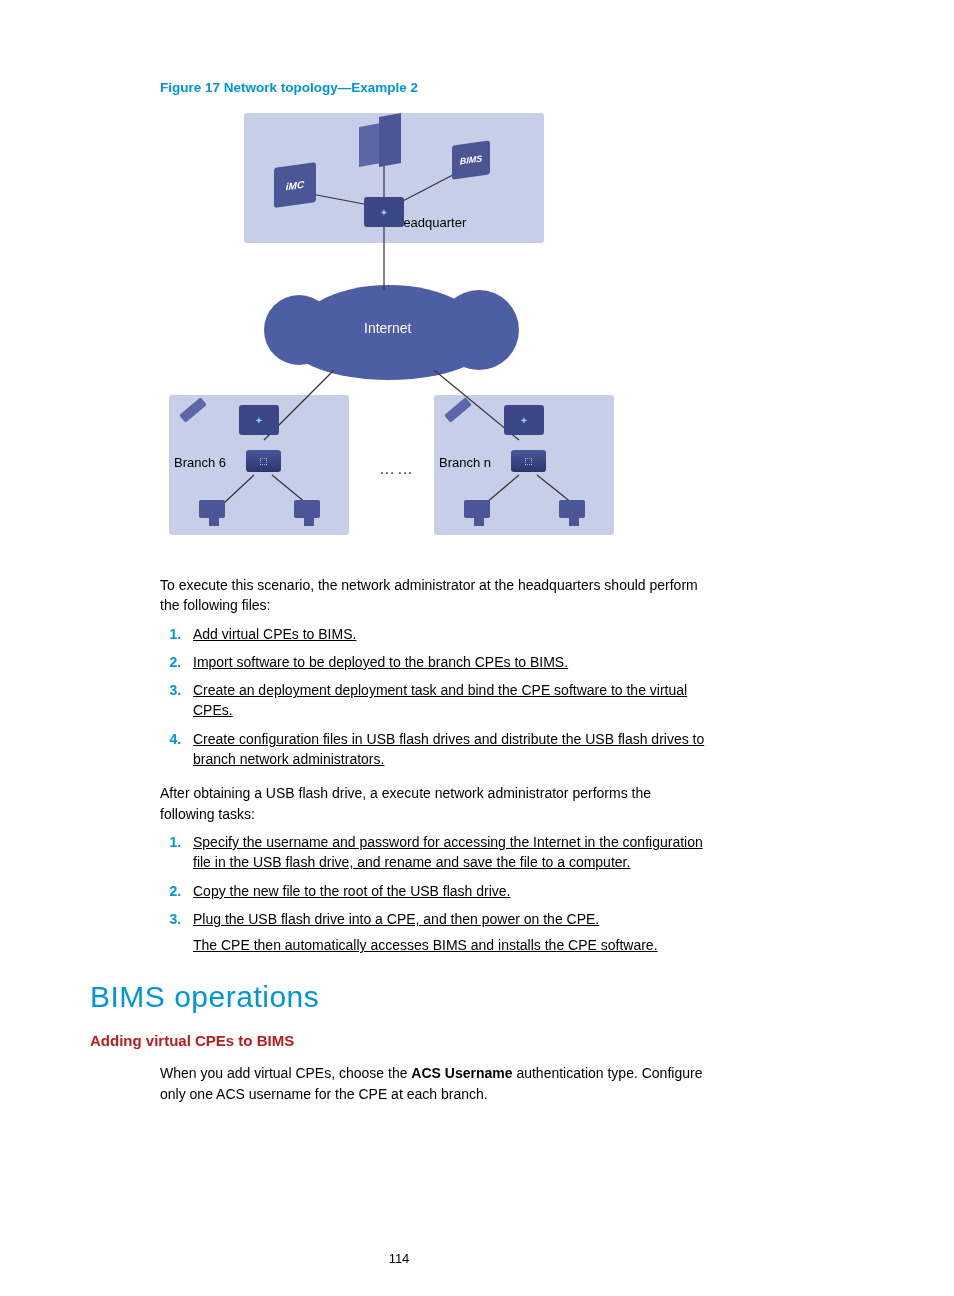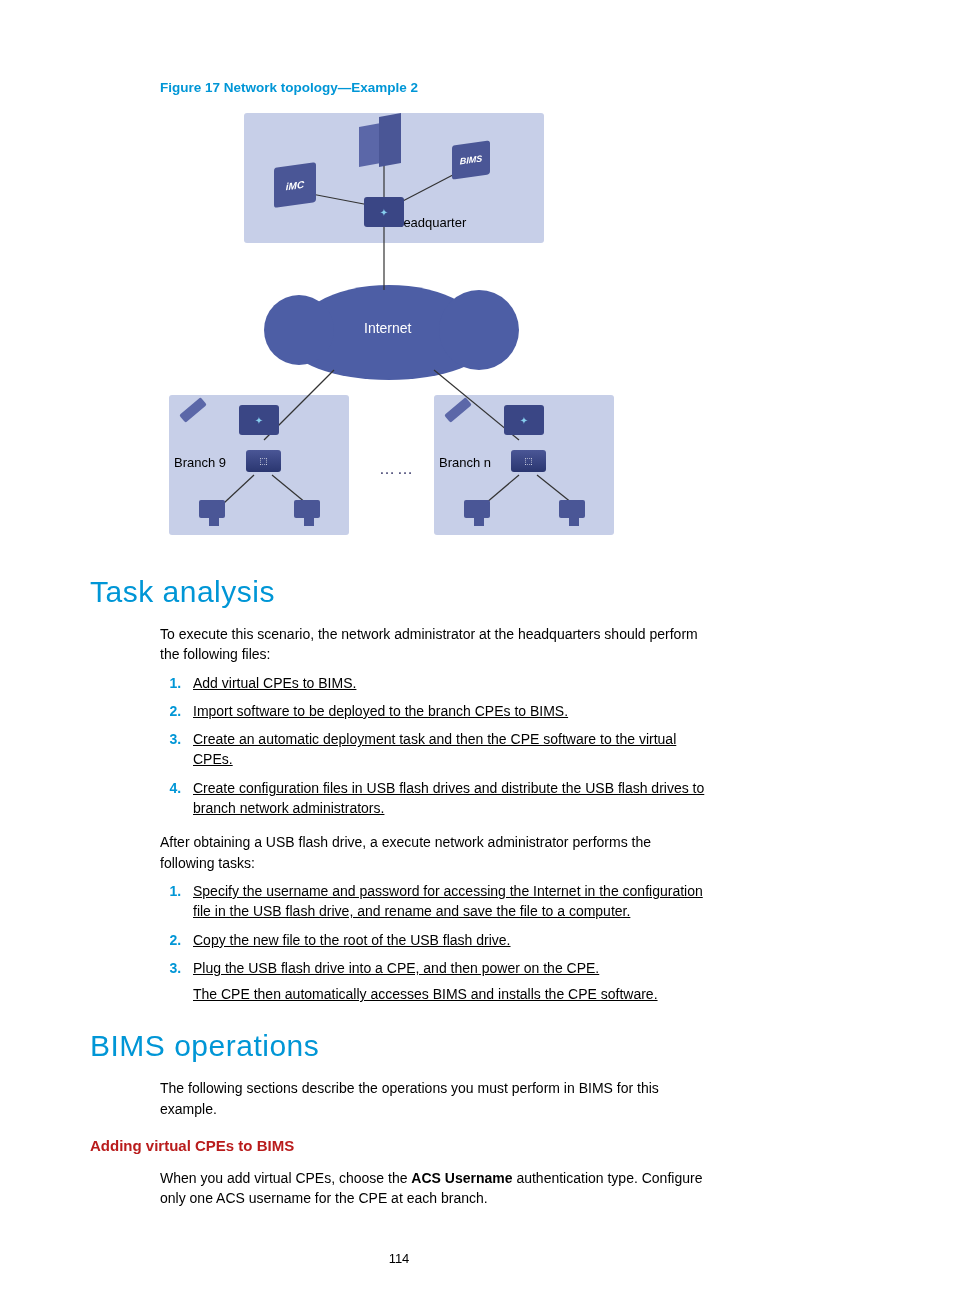--- a/index.html
+++ b/index.html
@@ -261,21 +261,21 @@
     <div class="internet-cloud"></div>
     <div class="internet-label">Internet</div>
 
     <div class="branch-box branch1"></div>
     <div class="device" style="top:300px; left:-5px;">
         <div class="usb"></div>
       </div>
     <div class="device" style="top:300px; left:55px;">
         <div class="router">✦</div>
       </div>
-    <div class="branch-label branch1-label">Branch 9</div>
+    <div class="branch-label branch1-label">Branch 6</div>
     <div class="device" style="top:345px; left:62px;">
         <div class="small-router">⬚</div>
       </div>
     <div class="device computer" style="top:395px; left:15px;">
         <div class="monitor"></div>
         <div class="stand"></div>
       </div>
     <div class="device computer" style="top:395px; left:110px;">
         <div class="monitor"></div>
         <div class="stand"></div>
@@ -298,45 +298,43 @@
         <div class="monitor"></div>
         <div class="stand"></div>
       </div>
     <div class="device computer" style="top:395px; left:375px;">
         <div class="monitor"></div>
         <div class="stand"></div>
       </div>
 
   </div>
 
-  <h2 class="section">Task analysis</h2>
 
   <p class="body-text">To execute this scenario, the network administrator at the headquarters should perform the following files:</p>
 
   <ol class="tasks">
     <li>Add virtual CPEs to BIMS.</li>
     <li>Import software to be deployed to the branch CPEs to BIMS.</li>
-    <li>Create an automatic deployment task and then the CPE software to the virtual CPEs.</li>
+    <li>Create an deployment deployment task and bind the CPE software to the virtual CPEs.</li>
     <li>Create configuration files in USB flash drives and distribute the USB flash drives to branch network administrators.</li>
   </ol>
 
   <p class="body-text">After obtaining a USB flash drive, a execute network administrator performs the following tasks:</p>
 
   <ol class="tasks">
     <li>Specify the username and password for accessing the Internet in the configuration file in the USB flash drive, and rename and save the file to a computer.</li>
     <li>Copy the new file to the root of the USB flash drive.</li>
     <li>
       <span>Plug the USB flash drive into a CPE, and then power on the CPE.</span>
       <span class="sub">The CPE then automatically accesses BIMS and installs the CPE software.</span>
     </li>
   </ol>
 
   <h2 class="section">BIMS operations</h2>
 
-  <p class="body-text">The following sections describe the operations you must perform in BIMS for this example.</p>
 
   <h3 class="subsection">Adding virtual CPEs to BIMS</h3>
 
   <p class="body-text">
     <span>When you add virtual CPEs, choose the </span><span class="bold">ACS Username</span><span> authentication type. Configure only one ACS username for the CPE at each branch.</span>
   </p>
 
   <div class="page-number">114</div>
 </div>
 

